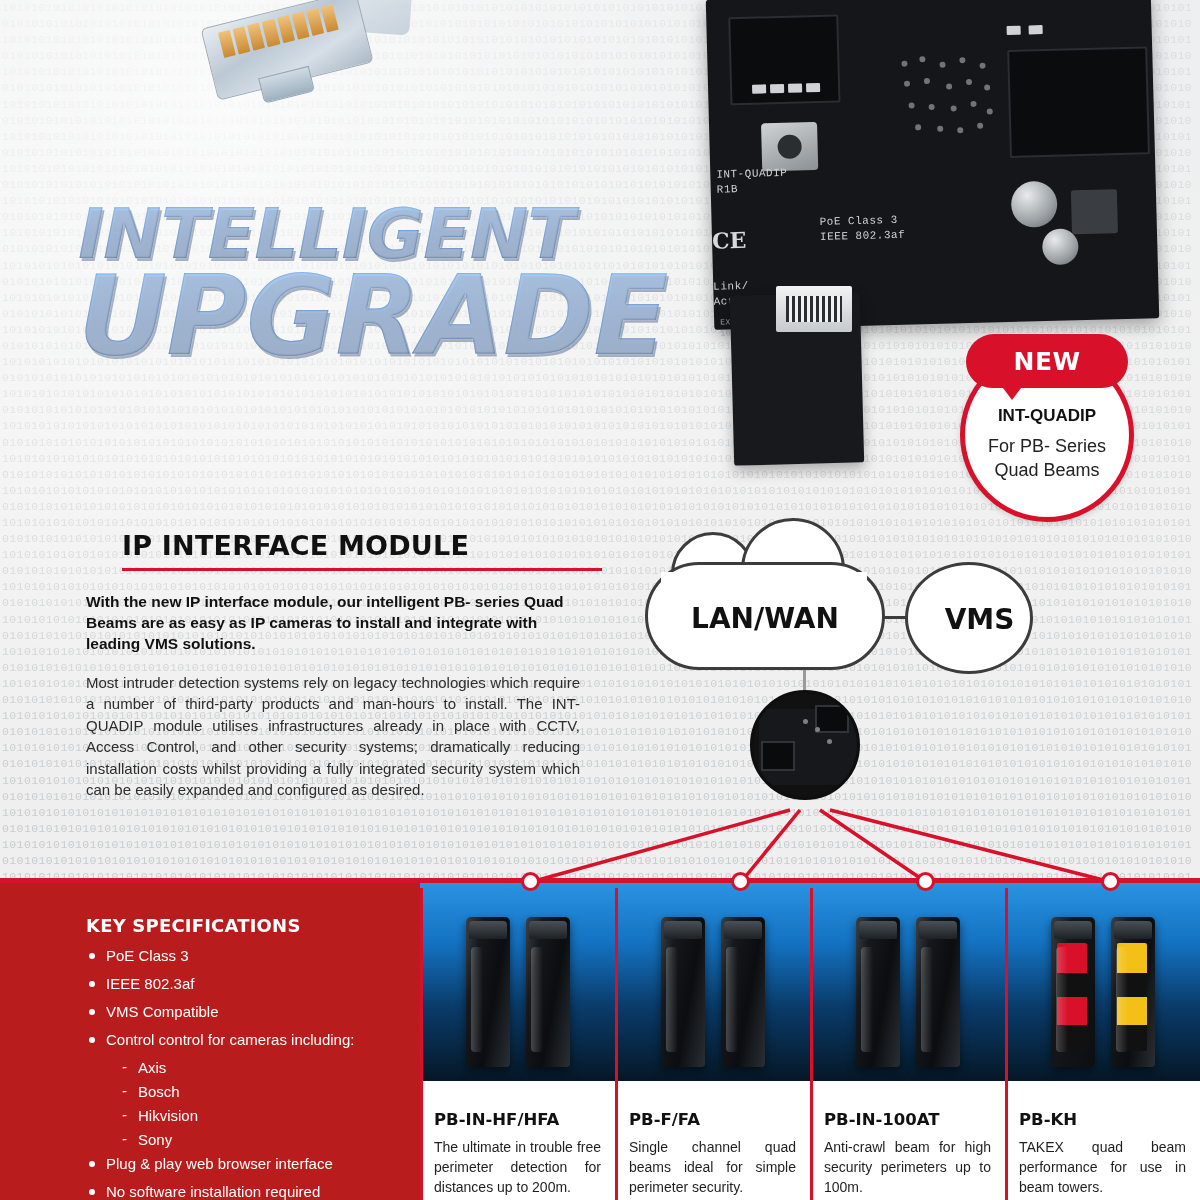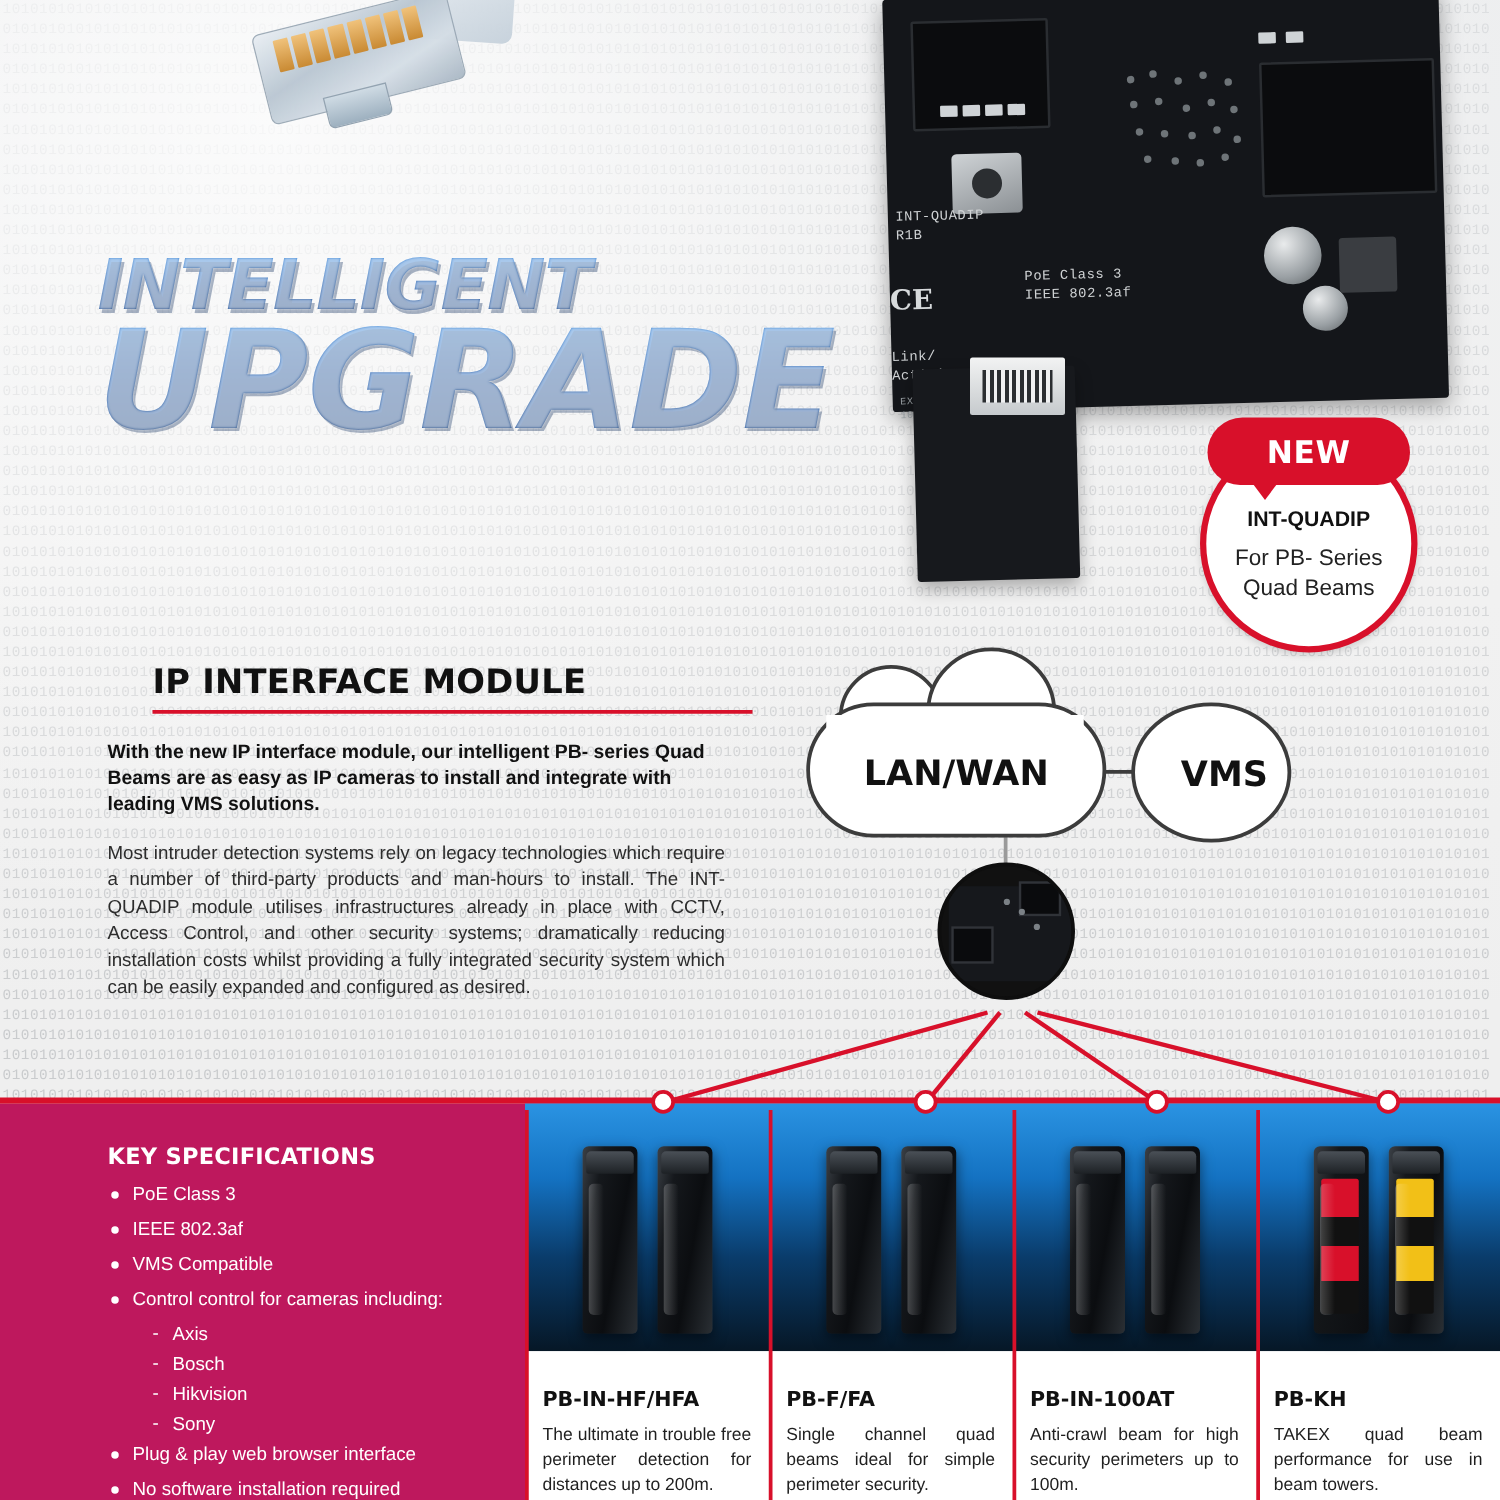--- a/index.html
+++ b/index.html
@@ -97,21 +97,21 @@
     line-height: 0.84;
     color: #1558b0;
     text-shadow:
       0 0 2px rgba(255,255,255,0.6),
       2px 3px 0 rgba(8,40,90,0.35);
     background: linear-gradient(180deg, #2f7fd6 0%, #1657ad 45%, #0b3e87 100%);
     -webkit-background-clip: text;
     background-clip: text;
     color: transparent;
   }
-  .headline .l1 { font-size: 56px; }
+  .headline .l1 { font-size: 70px; }
   .headline .l2 { font-size: 110px; margin-top: 6px; }
 
   
   .pcb {
     position: absolute;
     left: 690px; top: -6px;
     width: 480px; height: 490px;
     z-index: 3;
   }
   .pcb .board {
@@ -334,21 +334,21 @@
   
   .fan { position: absolute; left: 0; top: 770px; width: 1200px; height: 130px; z-index: 6; }
 
   
   .bottom {
     position: absolute; left: 0; top: 878px; width: 1200px; height: 322px; z-index: 7;
   }
   .bottom .red-top { position: absolute; left: 0; top: 0; width: 1200px; height: 5px; background: #d8102a; }
   .bottom .left-panel {
     position: absolute; left: 0; top: 5px; width: 464px; height: 317px;
-    background: #be185d;
+    background: #b91c1c;
   }
   .bottom .right-panel {
     position: absolute; left: 420px; top: 5px; width: 780px; height: 317px;
     background: linear-gradient(180deg, #1b83d6 0%, #0d5ea8 34%, #0a1520 62%, #ffffff 62%, #ffffff 100%);
   }
   .bottom .right-panel .white-half {
     position: absolute; left: 0; top: 198px; width: 780px; height: 119px; background: #fff;
   }
   .bottom .right-panel .photo-half {
     position: absolute; left: 0; top: 0; width: 780px; height: 198px;

